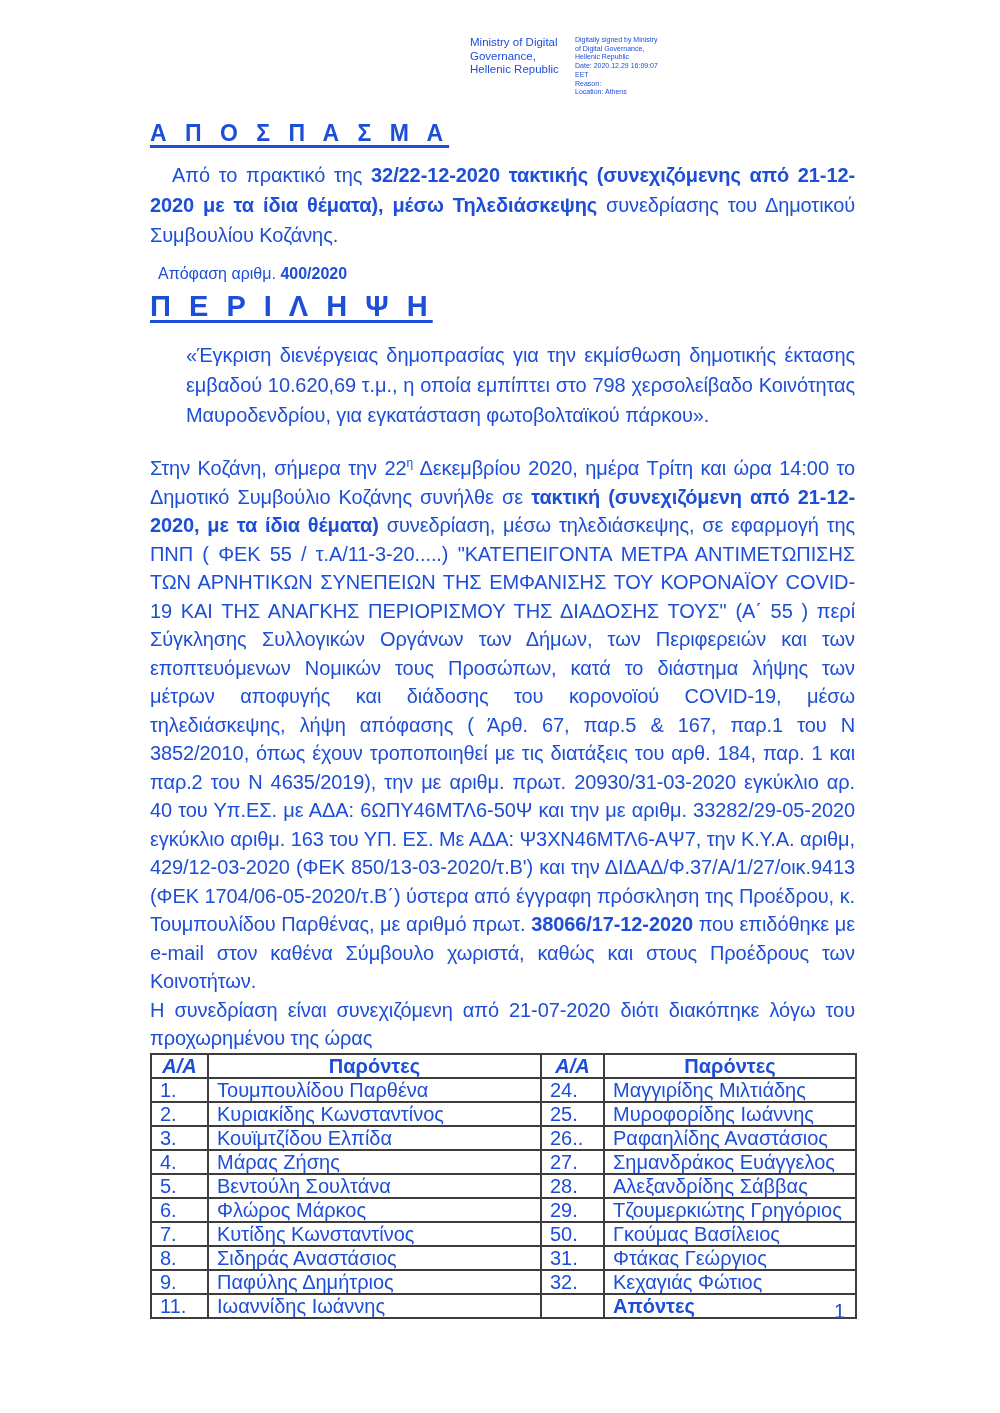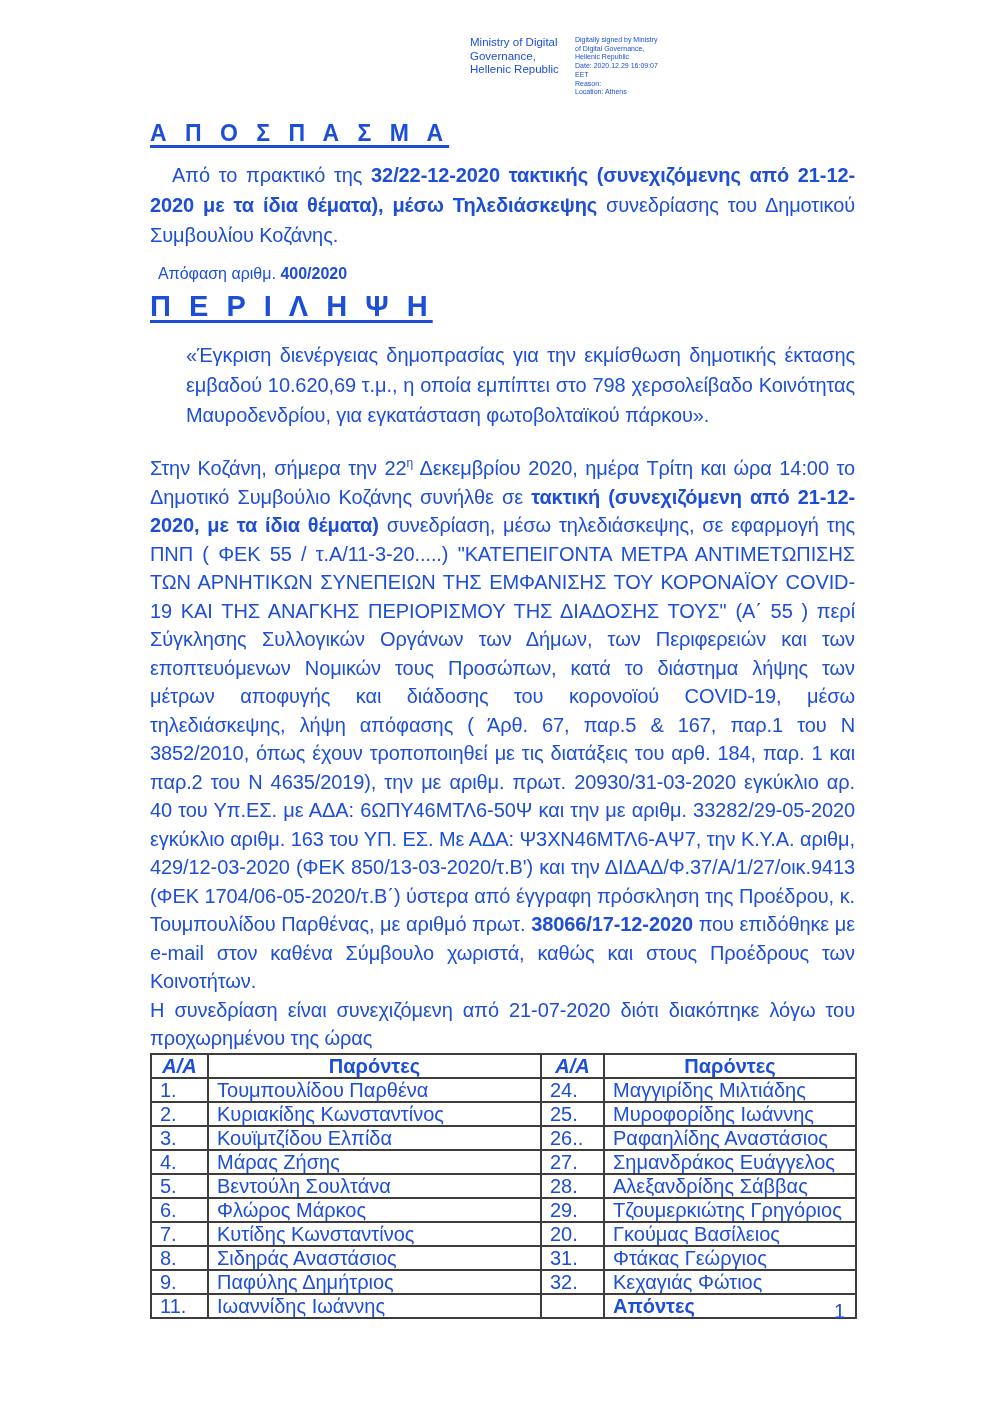--- a/index.html
+++ b/index.html
@@ -164,21 +164,21 @@
           </tr>
           <tr>
             <td>6.</td>
             <td>Φλώρος Μάρκος</td>
             <td>29.</td>
             <td>Τζουμερκιώτης Γρηγόριος</td>
           </tr>
           <tr>
             <td>7.</td>
             <td>Κυτίδης Κωνσταντίνος</td>
-            <td>20.</td>
+            <td>50.</td>
             <td>Γκούμας Βασίλειος</td>
           </tr>
           <tr>
             <td>8.</td>
             <td>Σιδηράς Αναστάσιος</td>
             <td>31.</td>
             <td>Φτάκας Γεώργιος</td>
           </tr>
           <tr>
             <td>9.</td>

